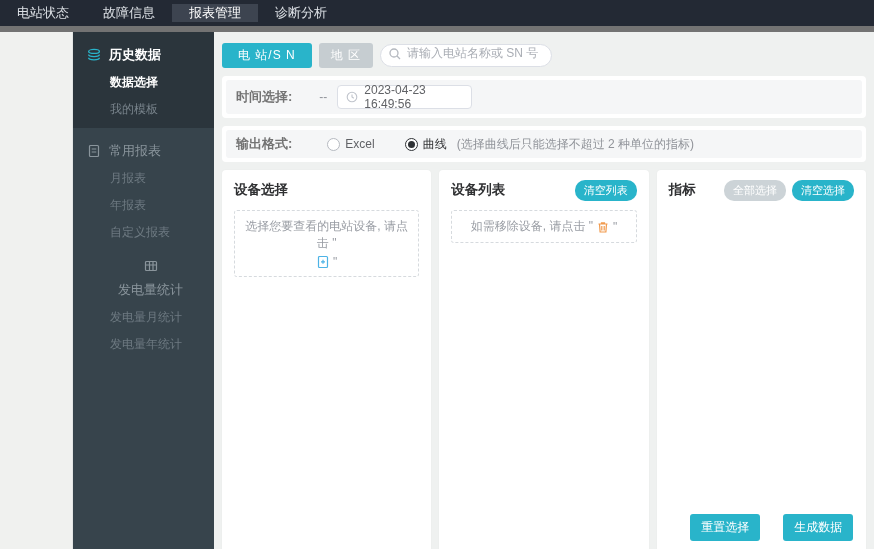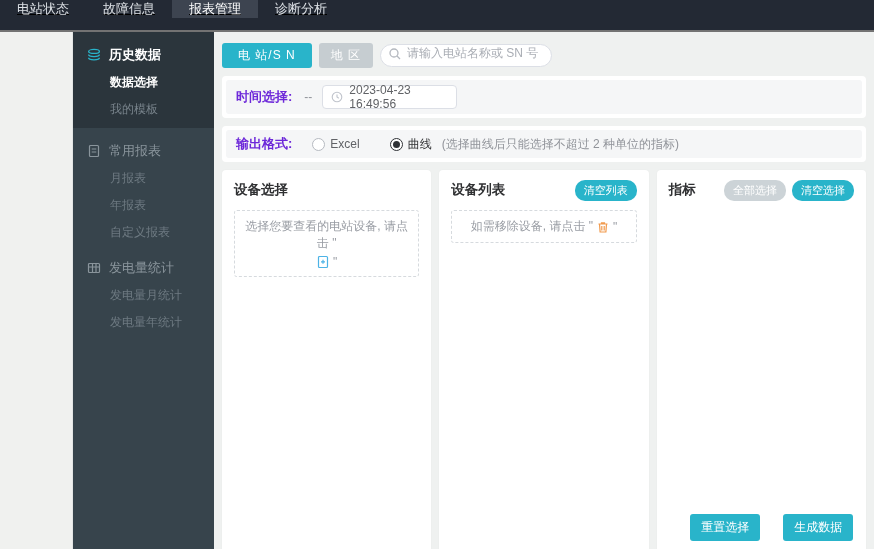--- a/index.html
+++ b/index.html
@@ -1,21 +1,21 @@
 <!DOCTYPE html>
 <html><head>
 <meta charset="utf-8">
 <style>
   * { margin:0; padding:0; box-sizing:border-box; }
   html,body { width:874px; height:549px; overflow:hidden;
     font-family:"Liberation Sans","DejaVu Sans",sans-serif; background:#eff1f0; }
 
   
-  .navbar { height:32px; background:#232934; display:flex; align-items:flex-start;
-    border-bottom:2px solid #737373;text-decoration:underline; }
+  .navbar { height:32px; background:#232934; display:flex; align-items:center;
+    border-bottom:6px solid #737373; }
   .nav-tab { color:#dde1e6; font-size:13px; padding:0 17px; display:flex;
     align-items:center; cursor:pointer; }
   .nav-tab.active { background:#3d4450; color:#ffffff; }
 
   
   .layout { display:flex; height:517px; }
   .left-strip { width:73px; background:#f0f1ef; border-right:1px solid #e3e5e4; }
   .sidebar { width:141px; background:#37444c; color:#97a1a8; }
   .sb-group.active-group { background:#2b353c; padding-bottom:10px; }
   .sb-header { display:flex; align-items:center; gap:8px; padding:14px 0 0 14px;
@@ -38,21 +38,21 @@
   .search-wrap { position:relative; width:172px; }
   .search-wrap input { width:100%; height:23px; border:1px solid #dcdfe6; border-radius:12px;
     background:#fff; font-size:12px; padding:0 8px 4px 26px; color:#606266; outline:none;
     font-family:"Liberation Sans","DejaVu Sans",sans-serif; }
   .search-wrap input::placeholder { color:#a9adb4; }
   .search-ic { position:absolute; left:8px; top:4px; width:14px; height:14px; color:#b4b8bf; }
 
   .card { background:#ffffff; border-radius:4px; padding:4px; margin-bottom:8px; }
   .card-band { background:#f5f6f7; border-radius:3px; padding:5px 10px; display:flex;
     align-items:center; gap:8px; }
-  .band-label { font-size:13px; font-weight:bold; color:#6d28d9; margin-right:2px; }
+  .band-label { font-size:13px; font-weight:bold; color:#737373; margin-right:17px; }
   .date-box { display:flex; align-items:center; gap:6px; background:#fff;
     border:1px solid #dcdfe6; border-radius:4px; height:24px; padding:0 8px; width:135px;
     font-size:12px; color:#606266; cursor:pointer; }
   .date-box .ic { width:12px; height:12px; color:#c0c4cc; flex:none; }
   .date-sep { color:#909399; font-size:12px; margin:0 2px; }
 
   .radio-opt { display:flex; align-items:center; gap:5px; margin-left:10px; cursor:pointer; }
   .radio-dot { width:13px; height:13px; border-radius:50%; border:1px solid #b6bac1;
     background:#fff; position:relative; }
   .radio-opt.sel .radio-dot { border-color:#2f3236; }
@@ -124,21 +124,21 @@
           </svg>
         </span>
         <span>常用报表</span>
       </div>
       <div class="sb-item">月报表</div>
       <div class="sb-item">年报表</div>
       <div class="sb-item">自定义报表</div>
     </div>
 
     <div class="sb-group dim">
-      <div class="sb-header" style="padding-top:18px;">
+      <div class="sb-header" style="padding-top:18px;flex-direction:column;">
         <span class="ic">
           <svg viewBox="0 0 14 14" width="14" height="14" fill="none" stroke="#8a959c" stroke-width="1.2">
             <rect x="1.5" y="2.5" width="11" height="9" rx="1"></rect>
             <path d="M1.5 6h11 M5.5 2.5v9 M9 2.5v9"></path>
           </svg>
         </span>
         <span>发电量统计</span>
       </div>
       <div class="sb-item">发电量月统计</div>
       <div class="sb-item">发电量年统计</div>

